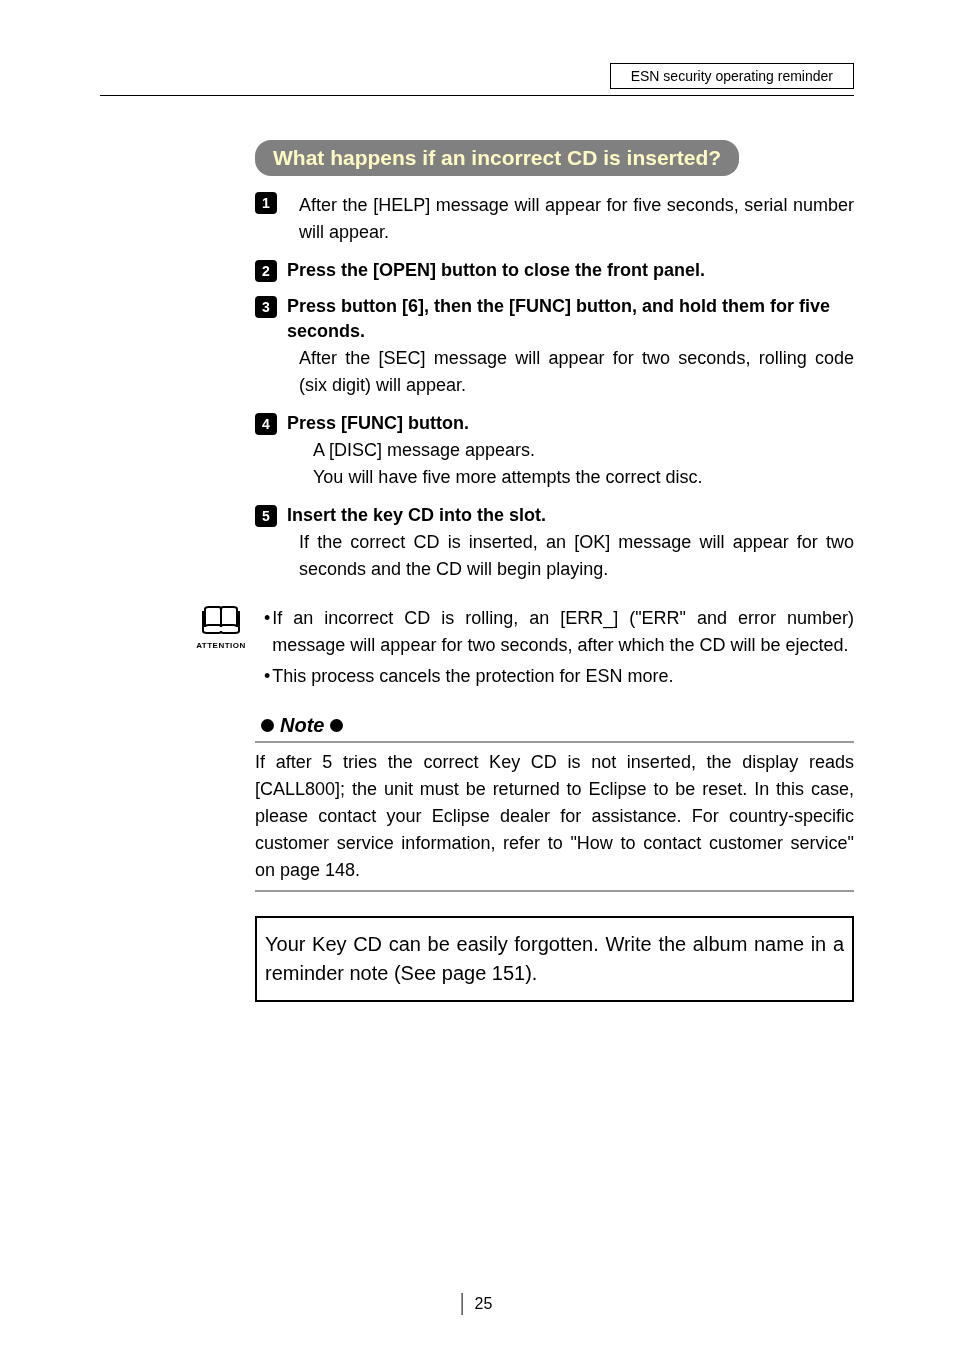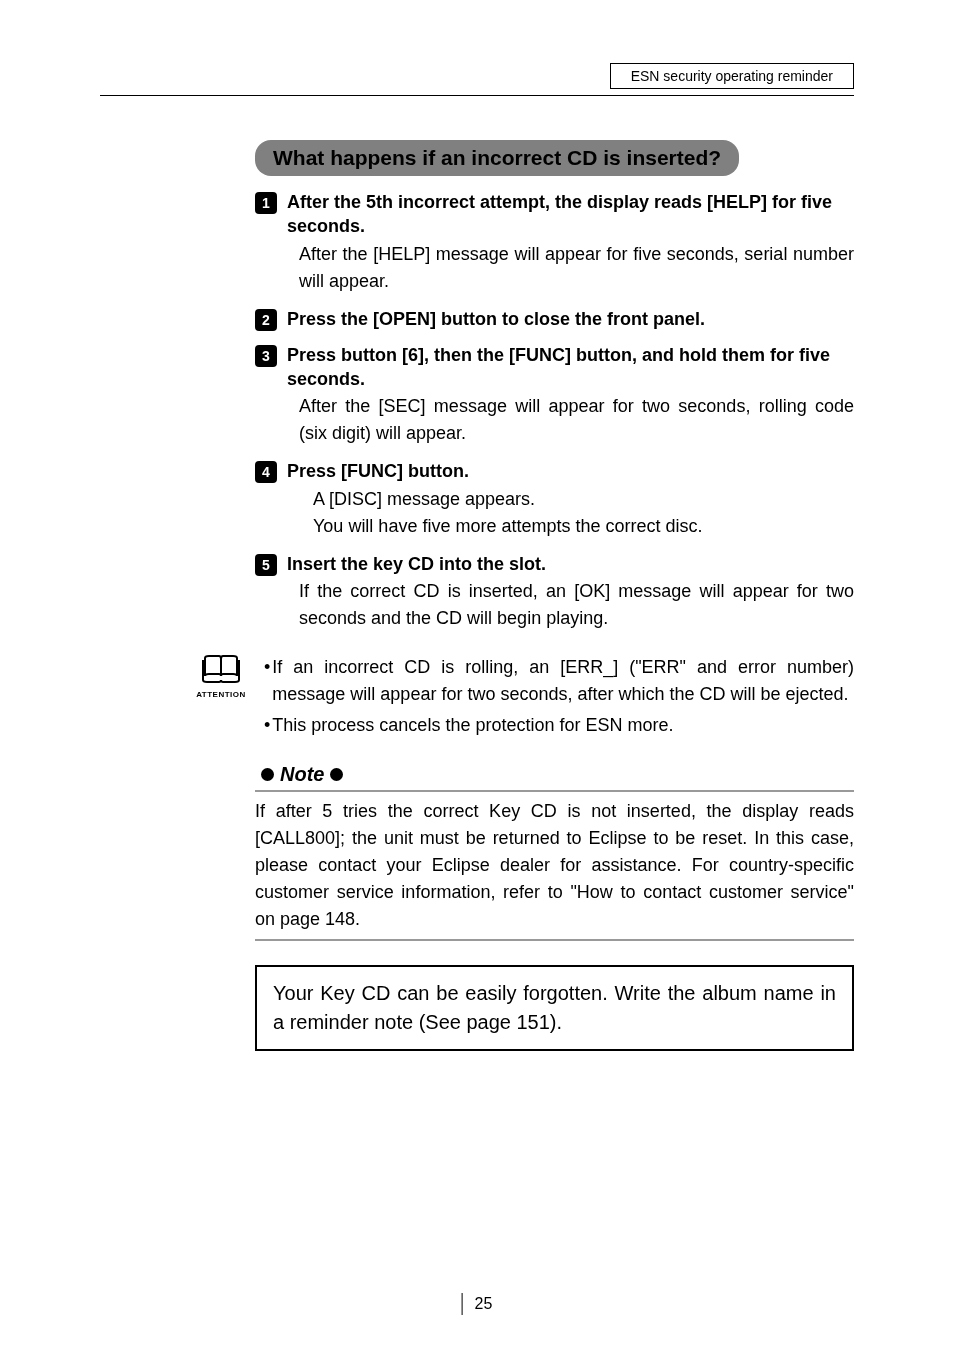--- a/index.html
+++ b/index.html
@@ -29,21 +29,21 @@
       left: 100px;
       right: 100px;
       border-top: 1px solid #000;
     }
     .content {
       margin-top: 80px;
       margin-left: 155px;
     }
     .pill-header {
       background: #808080;
-      color: #000000;
+      color: #fef9c3;
       font-weight: bold;
       font-size: 21px;
       padding: 6px 18px;
       border-radius: 16px;
       display: inline-block;
       margin-bottom: 14px;
     }
     .step {
       margin-bottom: 12px;
       display: flex;
@@ -140,21 +140,21 @@
       font-size: 18px;
       line-height: 1.5;
       text-align: justify;
     }
     .note-divider-bottom {
       border-top: 2px solid #999;
       margin-top: 6px;
     }
     .reminder-box {
       border: 2px solid #000;
-      padding: 12px 16px;
+      padding: 12px 8px;
       margin-top: 24px;
       font-size: 20px;
       line-height: 1.45;
       text-align: justify;
     }
     .page-num {
       position: absolute;
       bottom: 40px;
       left: 50%;
       transform: translateX(-50%);
@@ -174,21 +174,20 @@
 </div>
 <div class="header-line"></div>
 
 <div class="content">
 
   <div class="pill-header">What happens if an incorrect CD is inserted?</div>
 
   <div class="step">
     <div class="step-num">1</div>
     <div class="step-body">
-      <div class="step-title">After the 5th incorrect attempt, the display reads [HELP] for five seconds.</div>
       <div class="step-desc">After the [HELP] message will appear for five seconds, serial number will appear.</div>
     </div>
   </div>
 
   <div class="step">
     <div class="step-num">2</div>
     <div class="step-body">
       <div class="step-title">Press the [OPEN] button to close the front panel.</div>
     </div>
   </div>

